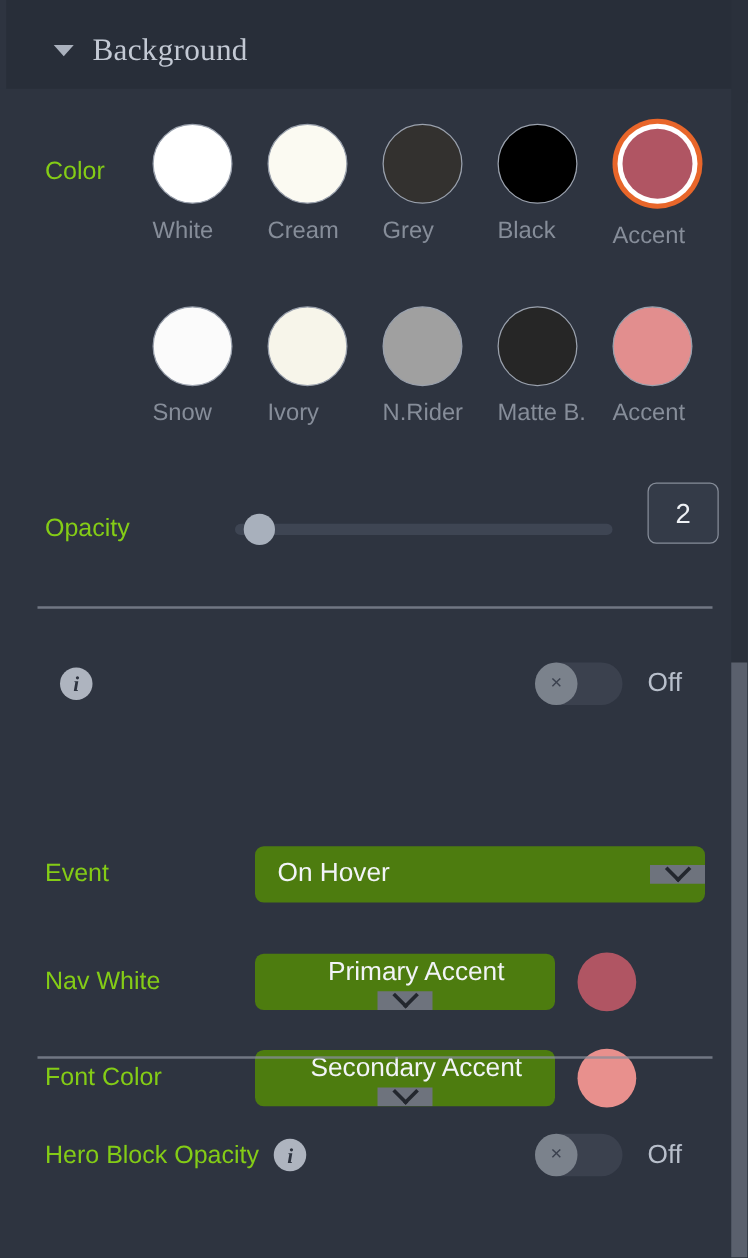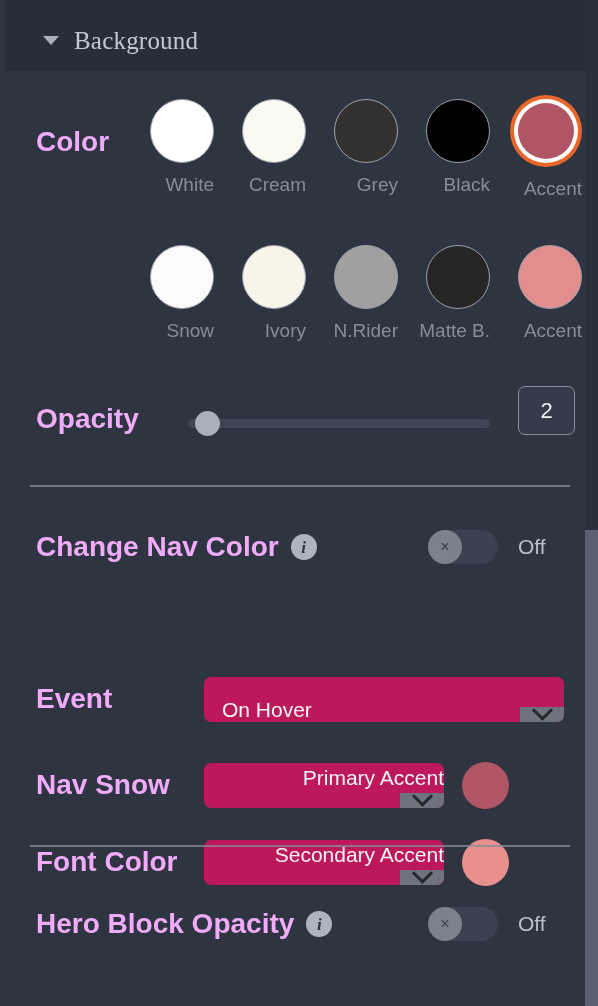--- a/index.html
+++ b/index.html
@@ -58,23 +58,23 @@
   
   .content {
     position: absolute;
     left: 0; top: 71px;
     width: 598px;
     bottom: 0;
     background: #2e3440;
   }
 
   .row-label {
-    font-size: 28px;
-    color: #f0abfc;
-    font-weight: 700;
+    font-size: 20px;
+    color: #84cc16;
+    font-weight: 400;
     white-space: nowrap;
   }
 
   
   .color-block {
     position: absolute;
     left: 0; top: 0;
     width: 598px;
   }
   .swatch-row {
@@ -91,21 +91,21 @@
   }
   .swatch-cells {
     display: flex;
     flex: 1 1 auto;
     padding-left: 4px;
   }
   .swatch-cell {
     width: 92px;
     display: flex;
     flex-direction: column;
-    align-items: flex-end;
+    align-items: flex-start;
     cursor: pointer;
   }
   .swatch-ring {
     width: 64px;
     height: 64px;
     border-radius: 50%;
     display: flex;
     align-items: center;
     justify-content: center;
     box-sizing: border-box;
@@ -297,23 +297,23 @@
   #row-nav-color { top: 688px; }
   #row-font-color { top: 765px; }
 
   .select-row .row-label {
     width: 168px;
     flex: 0 0 auto;
   }
   .select {
     height: 45px;
     border-radius: 7px;
-    background: #be185d;
-    display: flex;
-    align-items: flex-end;
+    background: #4d7c0f;
+    display: flex;
+    align-items: center;
     overflow: hidden;
     cursor: pointer;
     flex: 0 0 auto;
   }
   .select-value {
     display: flex;
     align-items: center;
     padding-left: 18px;
     font-size: 21px;
     color: #f2f4f7;
@@ -462,21 +462,20 @@
         <div class="slider-track"></div>
         <div class="slider-handle" style="left: 7px;"></div>
       </div>
       <div class="value-box">2</div>
     </div>
 
     <div class="divider" id="divider-1"></div>
 
     <div class="toggle-row" id="row-change-nav">
       <div class="label-with-info">
-        <span class="row-label">Change Nav Color</span>
         <span class="info-icon">i</span>
       </div>
       <div class="toggle-wrap">
         <div class="toggle">
           <span class="toggle-knob">×</span>
         </div>
         <span class="toggle-state">Off</span>
       </div>
     </div>
 
@@ -484,21 +483,21 @@
       <span class="row-label">Event</span>
       <div class="select" id="select-event">
         <span class="select-value">On Hover</span>
         <span class="select-arrow">
             <span class="chev"></span>
           </span>
       </div>
     </div>
 
     <div class="select-row" id="row-nav-color">
-      <span class="row-label">Nav Snow</span>
+      <span class="row-label">Nav White</span>
       <div class="select" id="select-nav-color">
         <span class="select-value">Primary Accent</span>
         <span class="select-arrow">
             <span class="chev"></span>
           </span>
       </div>
       <span class="color-preview" id="preview-nav" style="background: rgb(176, 85, 99);"></span>
     </div>
 
     <div class="select-row" id="row-font-color">

